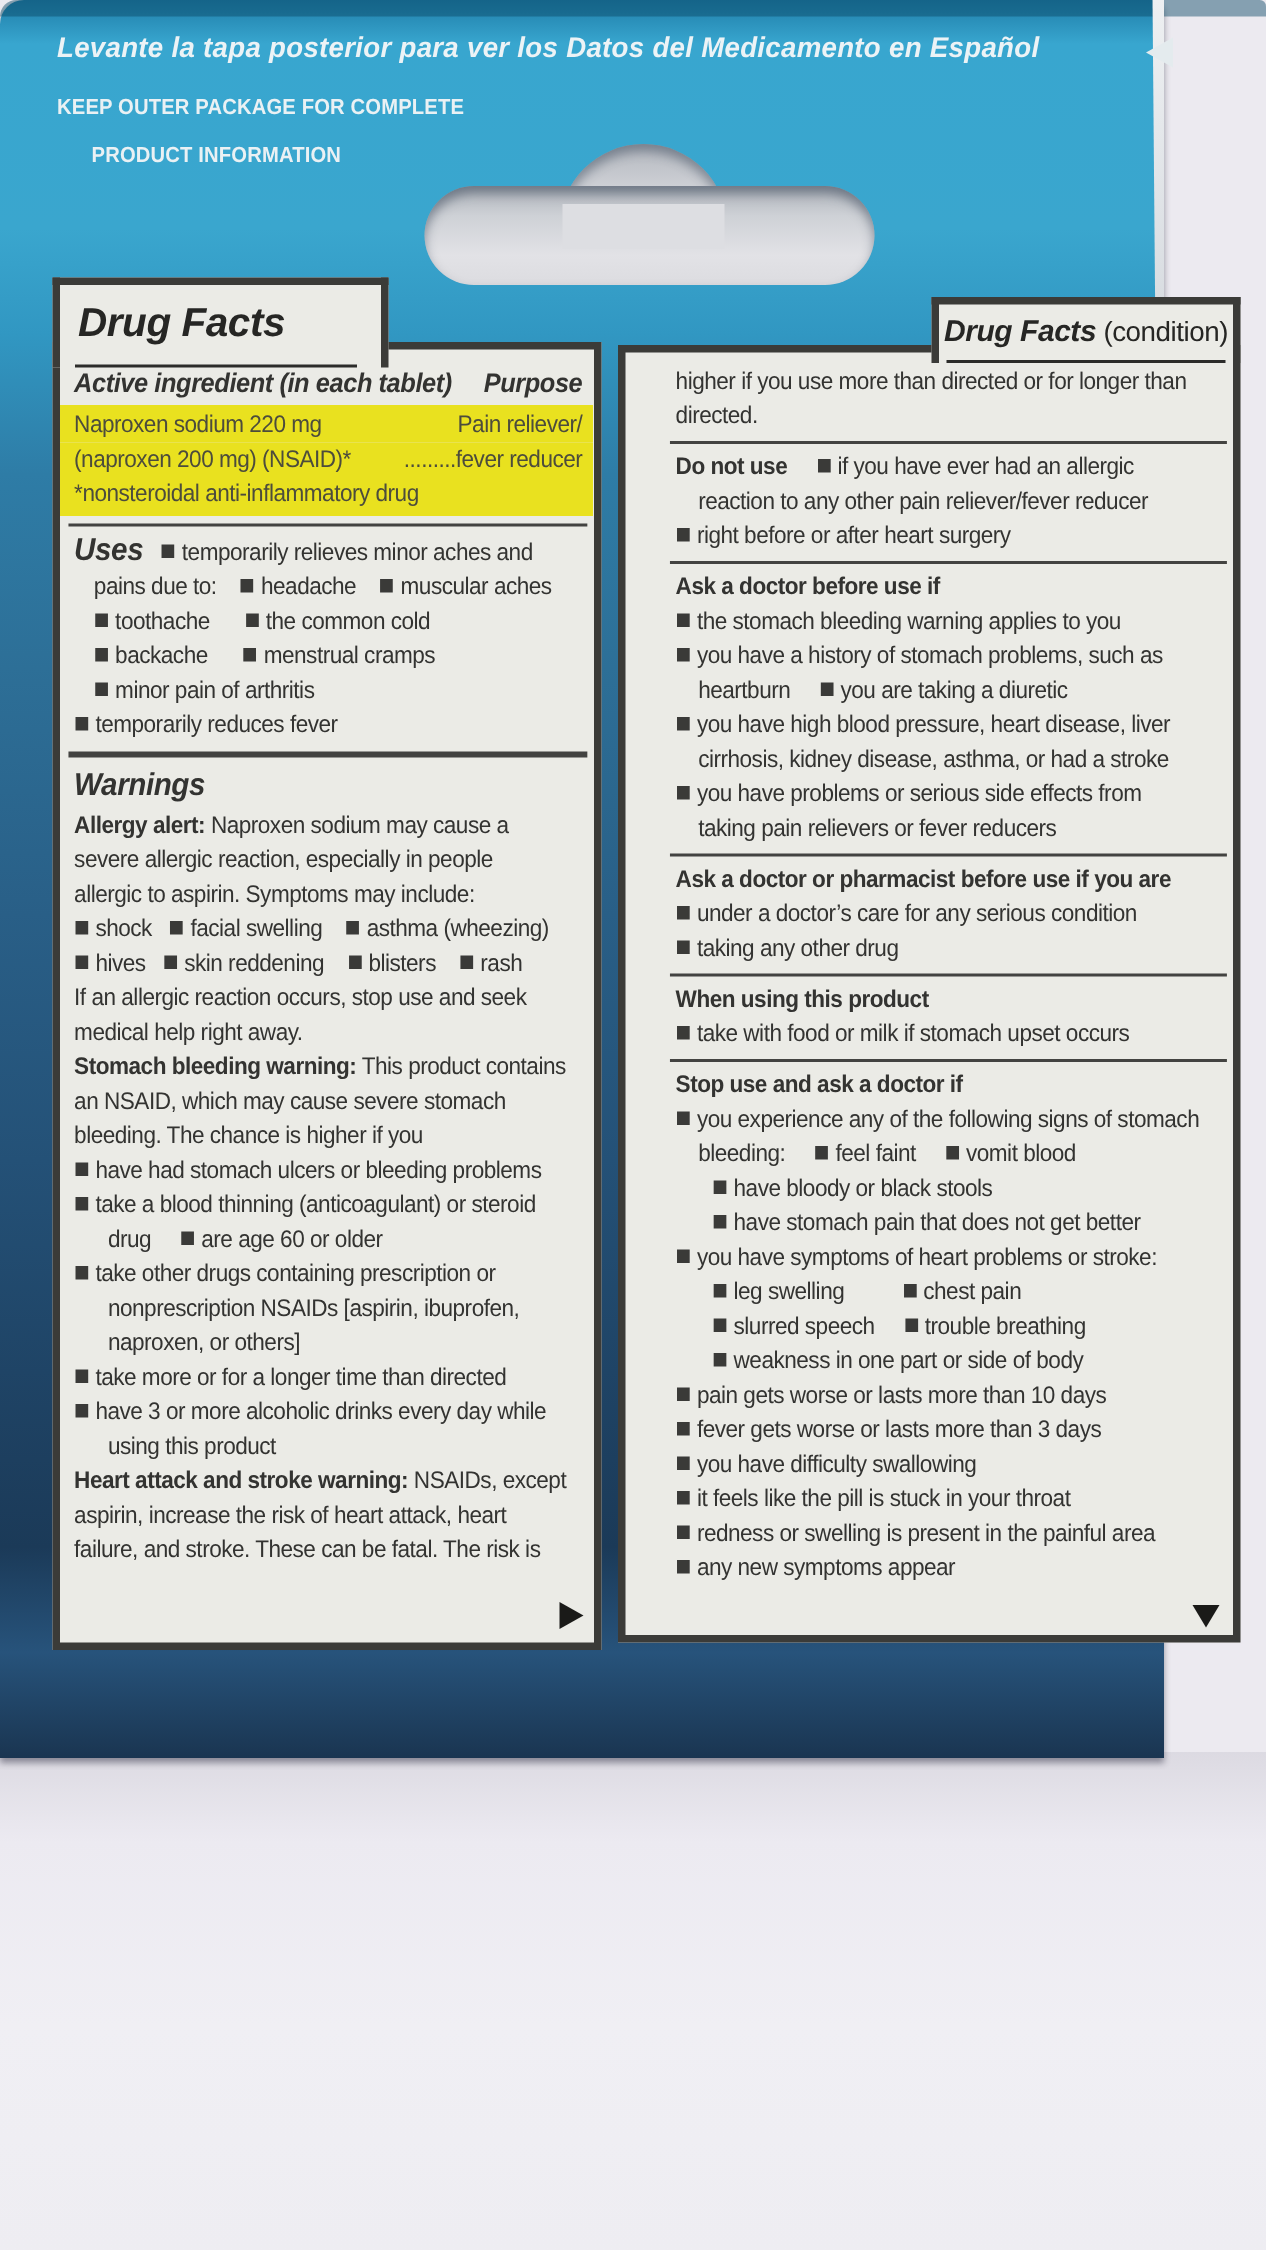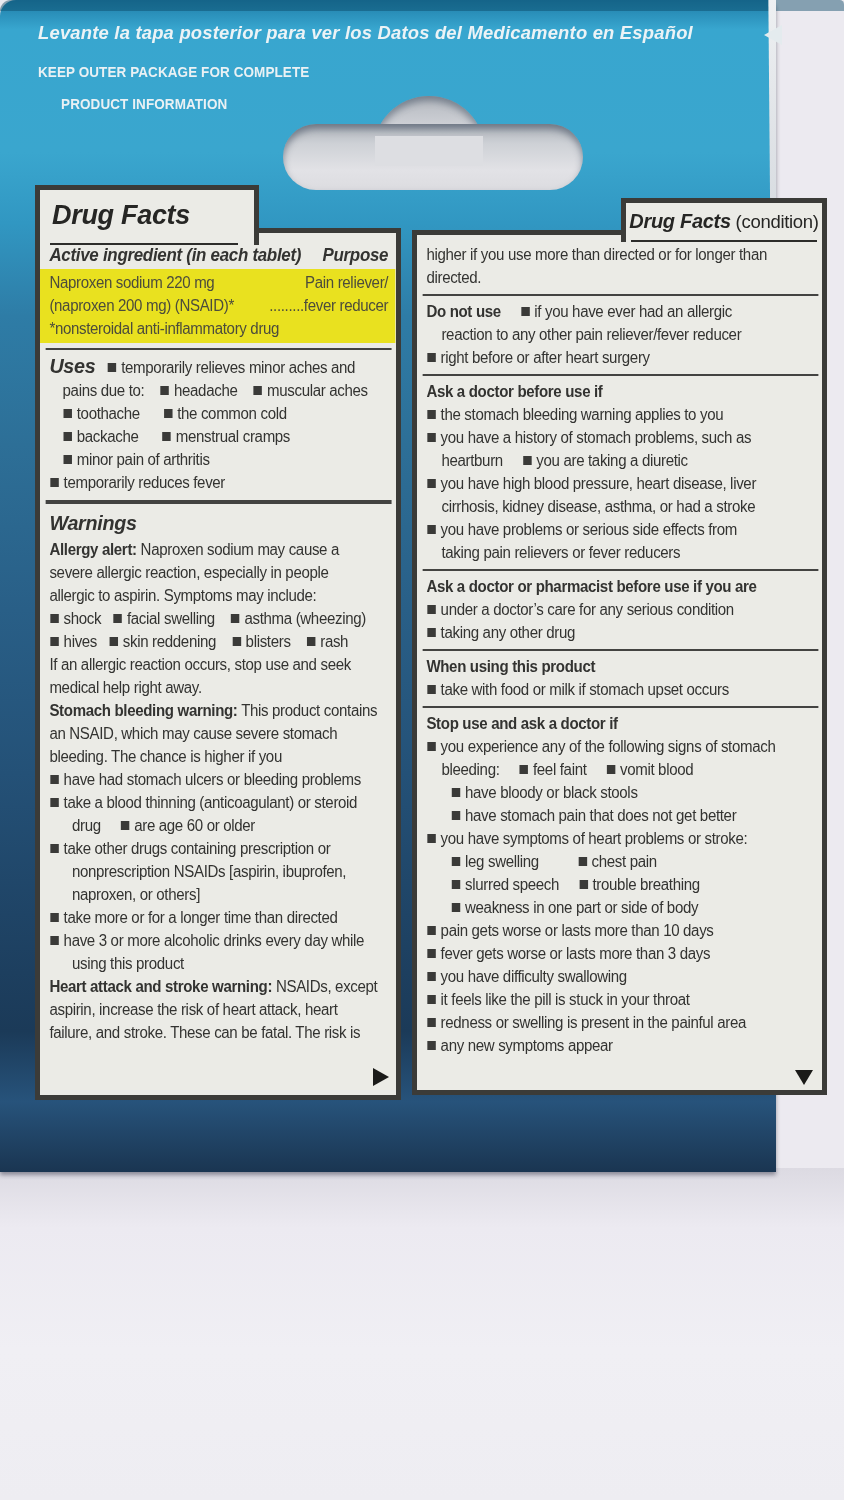--- a/index.html
+++ b/index.html
@@ -48,21 +48,21 @@
 
   
   .panel{position:absolute;}
   .panel .tab{position:absolute;background:#ebebe6;border:5px solid #3b3b38;border-bottom:none;z-index:2;}
   .panel .main{position:absolute;left:0;right:0;bottom:0;background:#ebebe6;border:5px solid #3b3b38;overflow:hidden;}
   #panel-left{left:35px;top:185px;width:366px;height:915px;}
   #panel-left .tab{left:0;top:0;width:202px;height:55px;padding-left:12px;}
   #panel-left .main{top:43px;}
   #panel-right{left:412px;top:198px;width:415px;height:897px;}
   #panel-right .tab{right:0;top:0;width:196px;height:39px;text-align:center;}
-  #panel-right .main{top:32px;}
+  #panel-right .main{top:32px;padding-left:24px;}
 
   .tab-title{font-weight:bold;font-style:italic;color:#262624;}
   #panel-left .tab-title{font-size:27px;line-height:50px;letter-spacing:-.3px;}
   #panel-right .tab-title{font-size:20px;line-height:36px;letter-spacing:-.3px;}
   #panel-right .tab-rest{font-weight:normal;font-style:normal;font-size:18.5px;}
   .tab-underline{position:absolute;height:2.5px;background:#2c2c2a;bottom:0;}
   #panel-left .tab-underline{left:10px;right:16px;}
   #panel-right .tab-underline{left:5px;right:5px;height:2px;}
 
   .content{padding:8px 8px 4px 10px;color:#333331;font-size:16px;line-height:23px;

